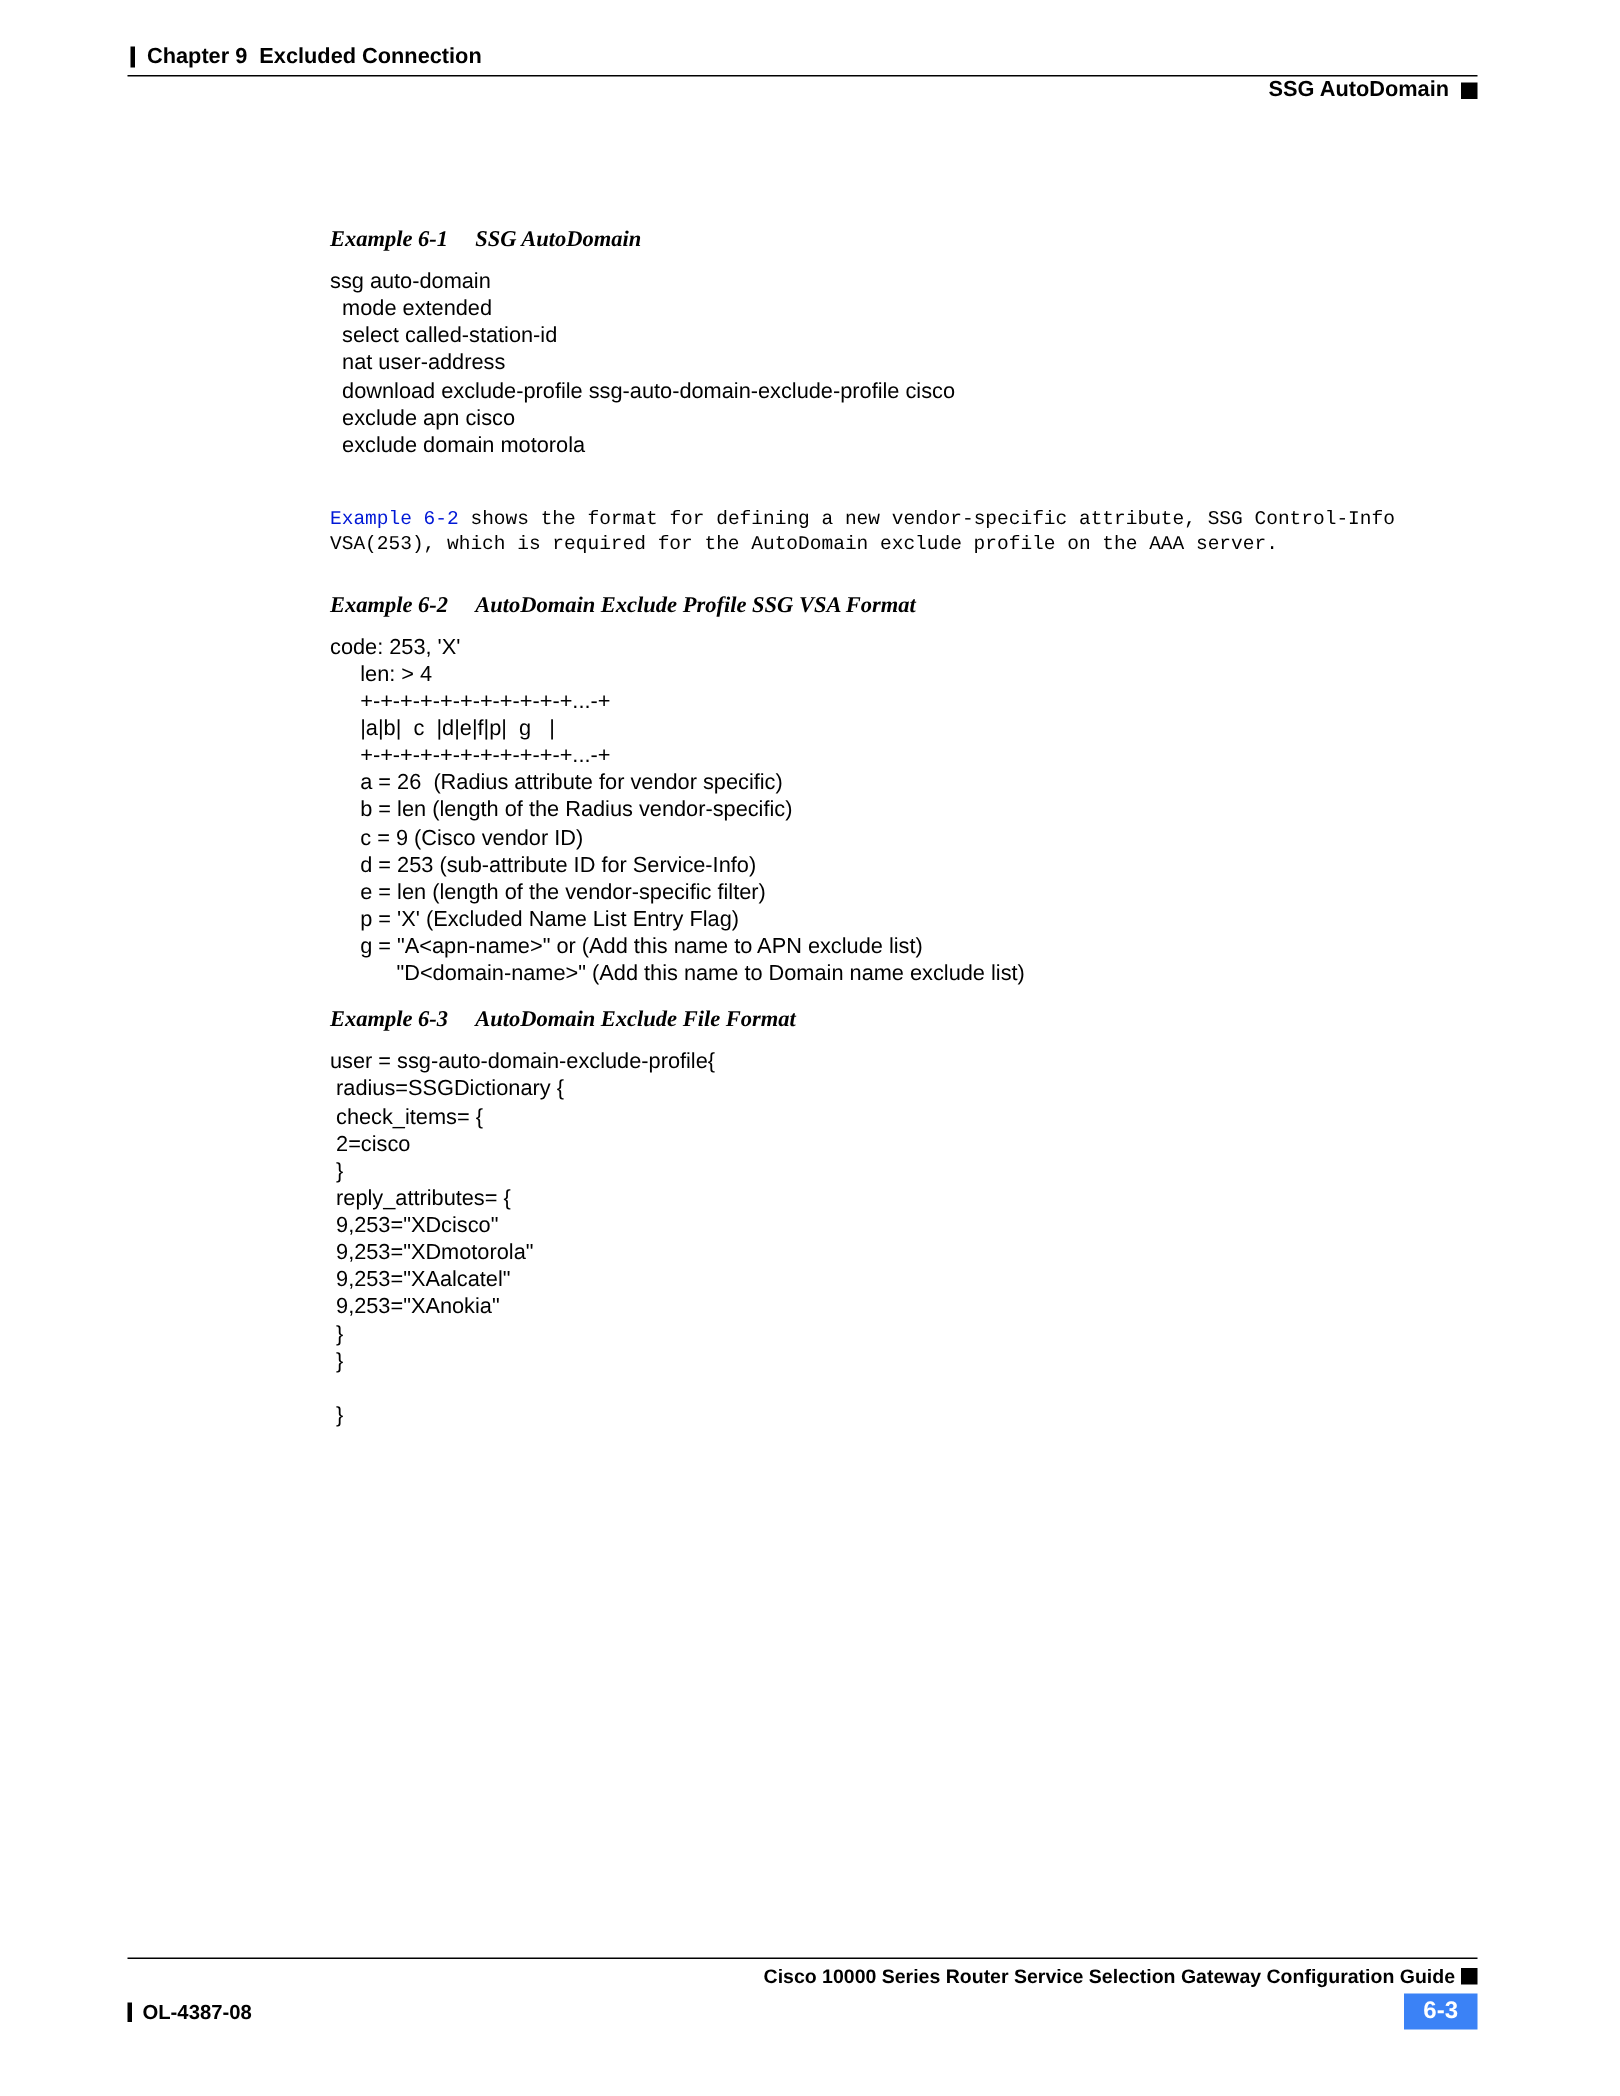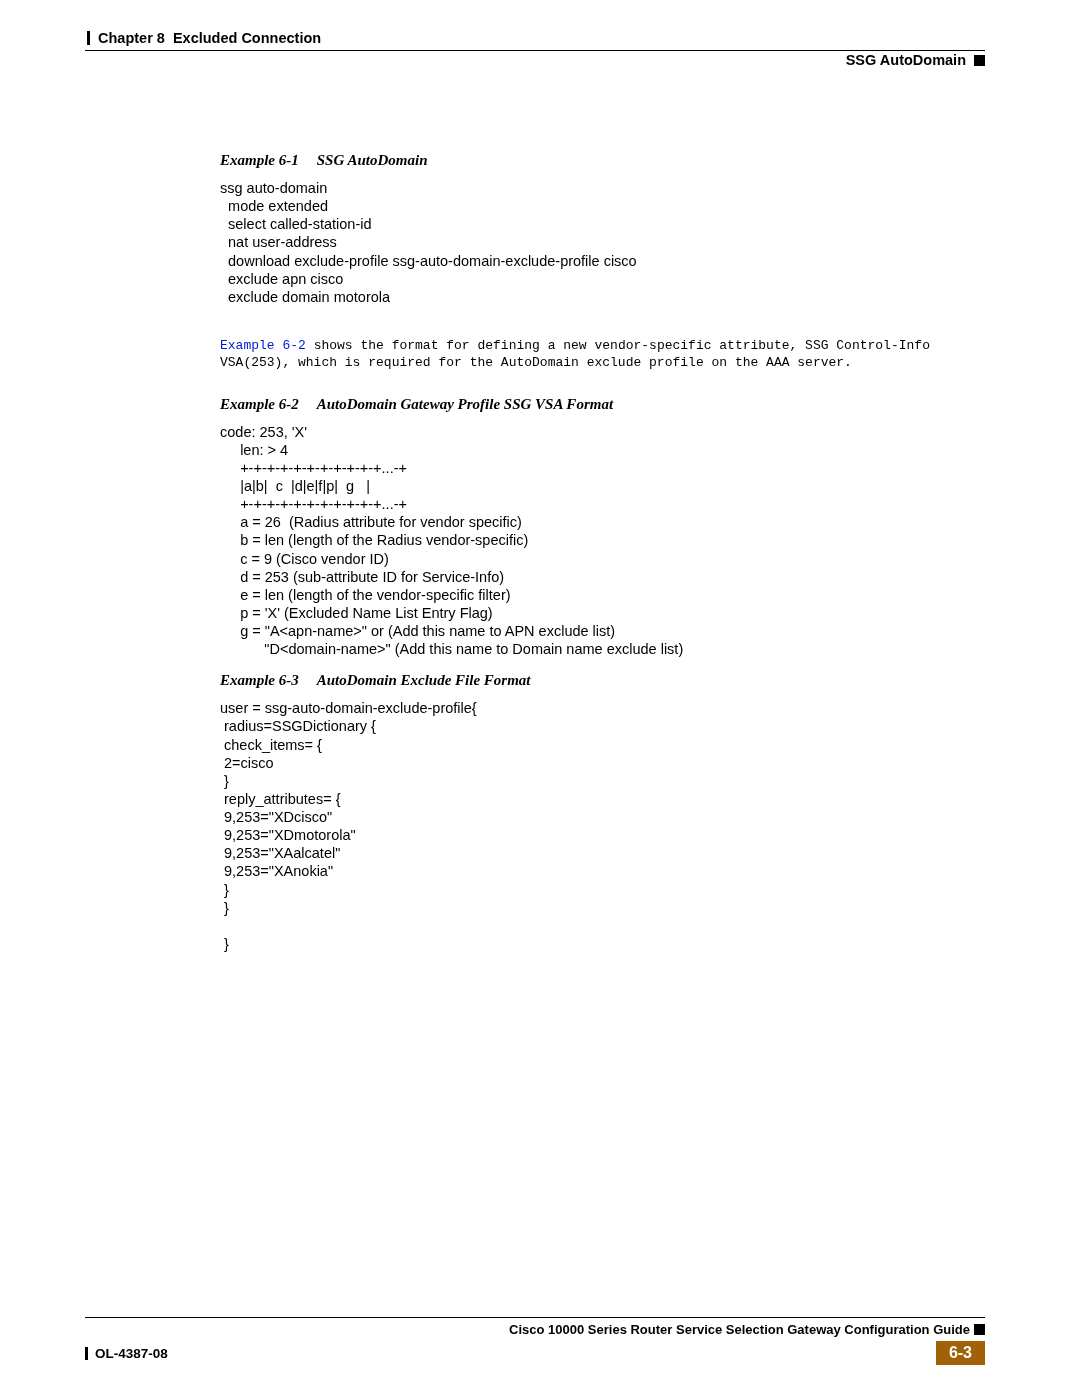--- a/index.html
+++ b/index.html
@@ -89,21 +89,21 @@
       font-size: 13px;
       line-height: 1.3;
       margin-bottom: 24px;
       margin-top: 32px;
     }
     .link { color: #0018d6; }
     .footer {
       position: absolute;
       left: 85px;
       right: 95px;
-      bottom: 32px;
+      bottom: 44px;
     }
     .footer-rule {
       height: 1px;
       background: #000;
       margin-bottom: 4px;
     }
     .footer-row {
       display: flex;
       justify-content: space-between;
       align-items: center;
@@ -128,36 +128,36 @@
     .ol {
       font-family: Arial, Helvetica, sans-serif;
       font-weight: bold;
       font-size: 13.5px;
       display: flex;
       align-items: center;
       gap: 7px;
     }
     .ol .vbar { width: 3px; height: 13px; background: #000; display:inline-block;}
     .pagenum-box {
-      background: #a16207;
+      background: #3b82f6;
       color: #fff;
       font-family: Arial, Helvetica, sans-serif;
       font-weight: bold;
       font-size: 16px;
       padding: 3px 13px;
     }
   </style>
 </head>
 <body>
 
 <div class="page">
   <div class="header">
     <div class="header-left">
       <span class="bar"></span>
-      <span>Chapter 8</span>
+      <span>Chapter 9</span>
       <span>Excluded Connection</span>
     </div>
     <div class="header-right">
       <span>SSG AutoDomain</span>
       <span class="square"></span>
     </div>
   </div>
   <div class="header-rule"></div>
 
   <div class="content">
@@ -171,21 +171,21 @@
   nat user-address
   download exclude-profile ssg-auto-domain-exclude-profile cisco
   exclude apn cisco
   exclude domain motorola</pre>
 
     <p class="body">
       <span class="link">Example 6-2</span><span> shows the format for defining a new vendor-specific attribute, SSG Control-Info VSA(253), which is required for the AutoDomain exclude profile on the AAA server.</span>
     </p>
 
     <div class="example-title">
-      <span class="label">Example 6-2</span><span>AutoDomain Gateway Profile SSG VSA Format</span>
+      <span class="label">Example 6-2</span><span>AutoDomain Exclude Profile SSG VSA Format</span>
     </div>
     <pre class="codeblock">code: 253, 'X'
      len: &gt; 4
      +-+-+-+-+-+-+-+-+-+-+...-+
      |a|b|  c  |d|e|f|p|  g   |
      +-+-+-+-+-+-+-+-+-+-+...-+
      a = 26  (Radius attribute for vendor specific)
      b = len (length of the Radius vendor-specific)
      c = 9 (Cisco vendor ID)
      d = 253 (sub-attribute ID for Service-Info)

